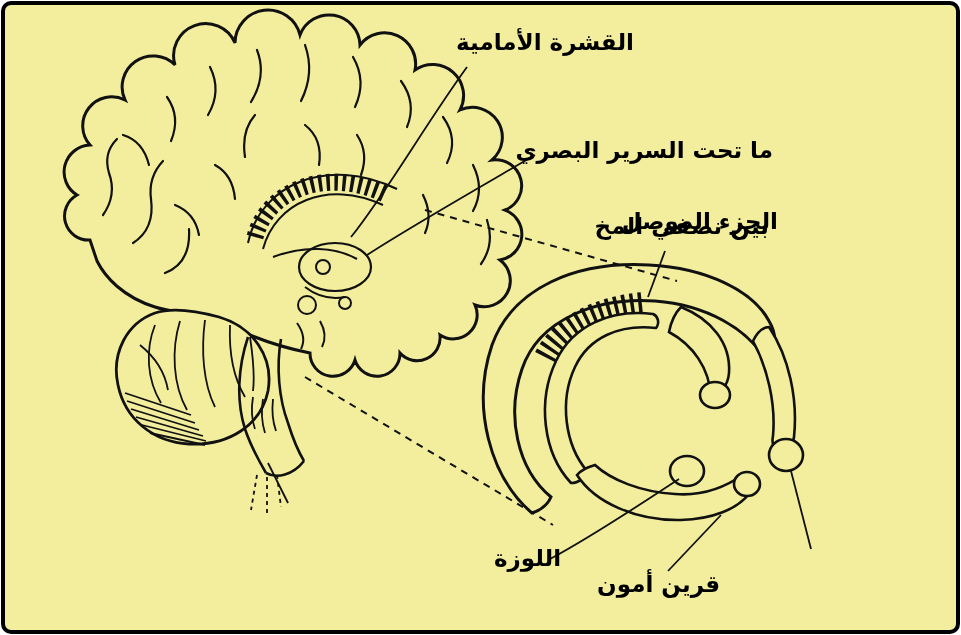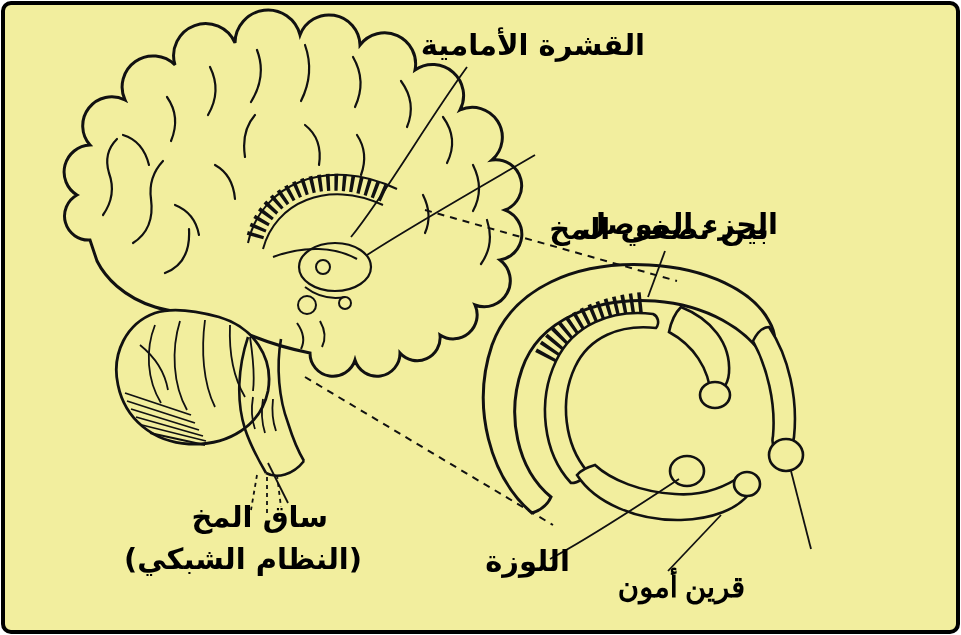--- a/index.html
+++ b/index.html
@@ -11,21 +11,21 @@
   .frame{
     position:absolute;inset:1px;box-sizing:border-box;
     background:var(--bg,#f2ee9e);
     border:4px solid var(--border,#000000);
     border-radius:10px;
     overflow:hidden;
   }
   .art{position:absolute;left:0;top:0;width:961px;height:635px;}
   .lbl{
     position:absolute;
-    font-weight:bold;font-size:29px;line-height:1.15;
+    font-weight:bold;font-size:23px;line-height:1.15;
     color:#000;text-align:center;white-space:nowrap;
   }
   .stroke{fill:none;stroke:var(--line,#111111);}
   .shape{fill:var(--bg,#f2ee9e);stroke:var(--line,#111111);}
 </style>
 </head>
 <body>
 
 <div class="frame">
 
@@ -197,25 +197,24 @@
       <path d="M 660 246 L 643 292"></path>
       <path d="M 283 498 L 263 458"></path>
       <path d="M 545 554 C 590 530 640 496 674 474"></path>
       <path d="M 663 566 L 716 510"></path>
       <path d="M 806 544 L 786 466"></path>
     </g>
   </svg>
 
   <div class="lbl" dir="rtl" style="left:440px;top:24px;width:200px;">القشرة الأمامية</div>
 
+  <div class="lbl" dir="rtl" style="left:516px;top:132px;width:252px;">ما تحت السرير البصري</div>
 
   <div class="lbl" dir="rtl" style="left:628px;top:170px;width:145px;margin-top:33px;">الجزء الموصل</div>
   <div class="lbl" dir="rtl" style="left:612px;top:208px;width:152px;text-align:right;">بين نصفي المخ</div>
 
-  <div class="lbl" dir="rtl" style="left:198px;top:496px;width:125px;">ساق المخ</div>
-  <div class="lbl" dir="rtl" style="left:172px;top:538px;width:185px;">(النظام الشبكي)</div>
 
   <div class="lbl" dir="rtl" style="left:480px;top:540px;width:85px;">اللوزة</div>
 
-  <div class="lbl" dir="rtl" style="left:620px;top:566px;width:120px;font-family:Liberation Serif, serif;">قرين أمون</div>
+  <div class="lbl" dir="rtl" style="left:595px;top:566px;width:120px;">قرين أمون</div>
 
 
 </div>
 
 </body></html>

